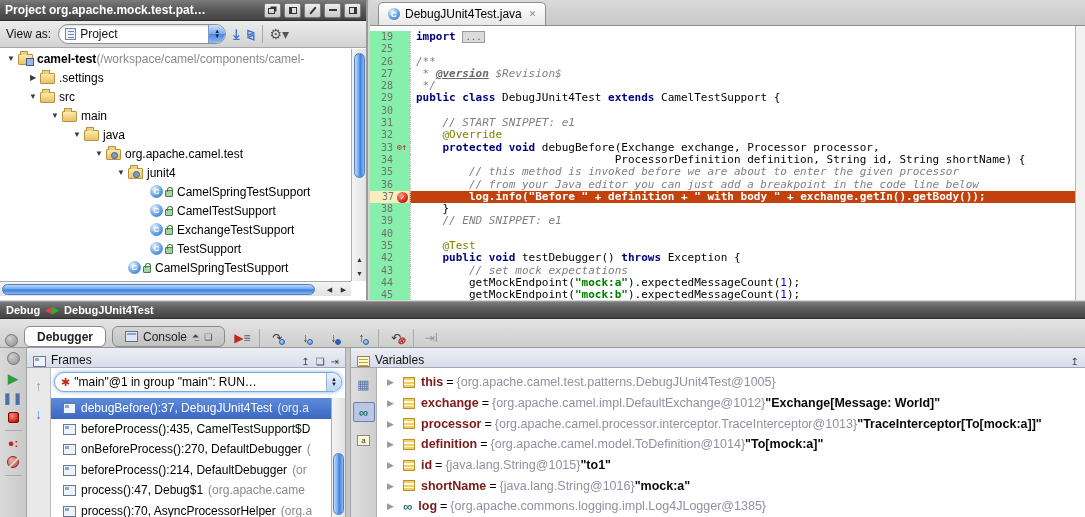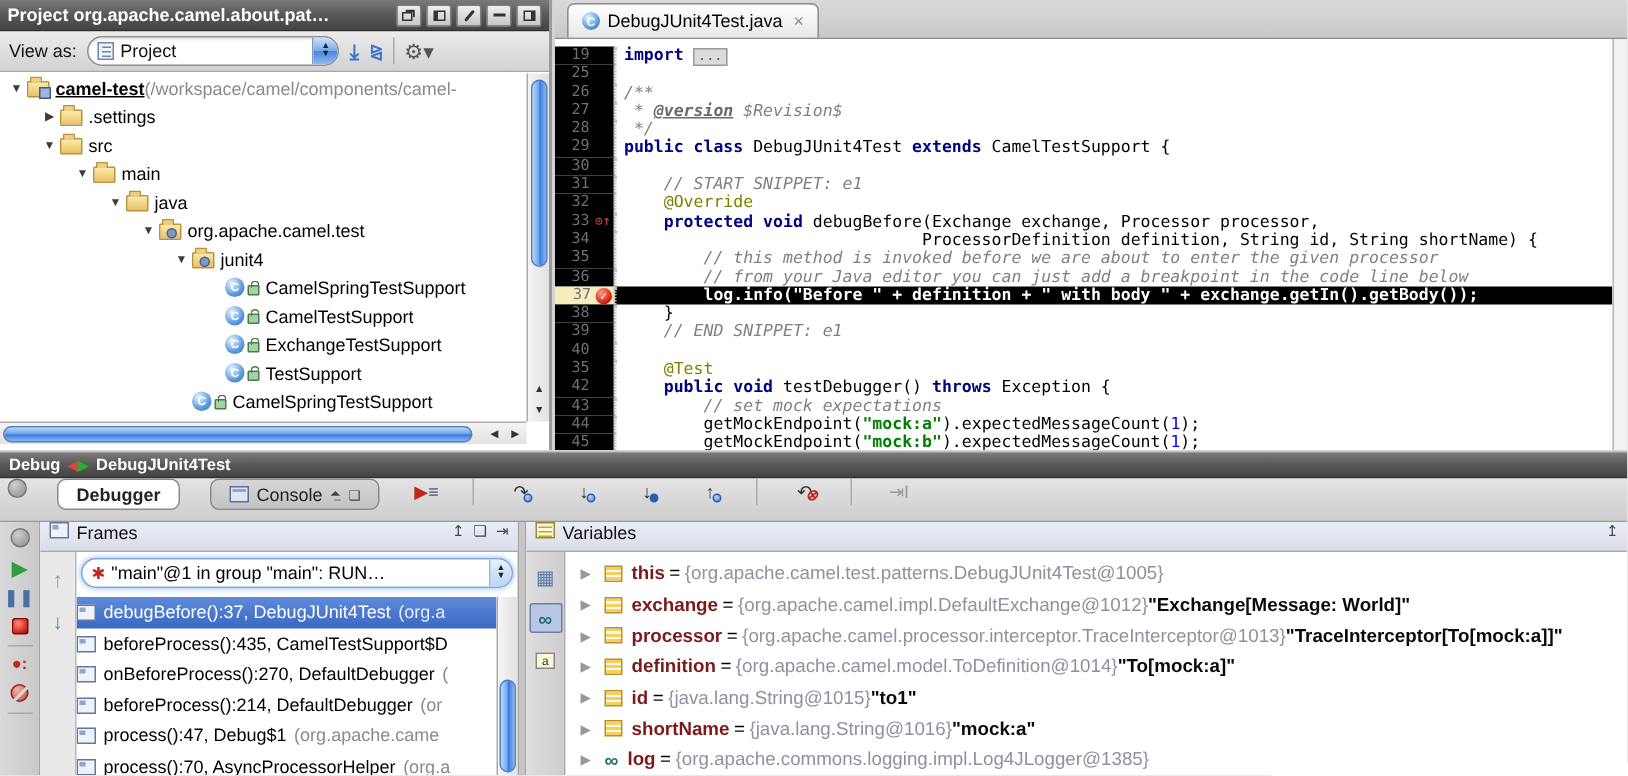--- a/index.html
+++ b/index.html
@@ -37,21 +37,21 @@
   .blue-arrow { color:#3f74c9; font-size:14px; font-weight:bold; }
   .collapse-ico { color:#3f74c9; font-size:11px; font-weight:bold; letter-spacing:-1px;}
   .gear { color:#555; font-size:14px; }
   .tool-sep { width:1px; height:18px; background:#aaa; }
 
   #project-tree { position:absolute; top:49px; left:0; right:15px; bottom:19px; overflow:hidden; background:#fff;
                   font-size:12px; color:#000; }
   .tree-row { height:19px; display:flex; align-items:center; white-space:nowrap; }
   .tree-exp { width:14px; font-size:8px; color:#3c3c3c; text-align:center; flex:none;}
   .tree-label { margin-left:4px; }
-  .tree-label.b { font-weight:bold;text-decoration:underline; }
+  .tree-label.b { font-weight:bold; }
   .tree-suffix { color:#8a8a8a; }
   .fi-folder, .fi-package, .fi-project { width:15px; height:11px; flex:none;
       background:linear-gradient(#ffeaa8,#e9c168); border:1px solid #b8933d; border-radius:1px; position:relative; margin-top:2px;}
   .fi-folder::before, .fi-package::before, .fi-project::before { content:""; position:absolute; top:-4px; left:1px;
       width:6px; height:3px; background:#eed084; border:1px solid #b8933d; border-bottom:none; border-radius:1px 1px 0 0; }
   .fi-package::after { content:""; position:absolute; left:4px; top:2px; width:5px; height:5px; border-radius:50%;
       background:#7a9cc4; border:1px solid #44608a; }
   .fi-project::after { content:""; position:absolute; right:-2px; bottom:-2px; width:6px; height:6px;
       background:#9db7e0; border:1px solid #3d5a8c; }
   .icon-class { width:13px; height:13px; border-radius:50%; flex:none;
@@ -78,49 +78,49 @@
   #editor-area { position:absolute; left:370px; top:0; right:0; height:300px; background:#fff; }
   .tabbar { height:26px; background:linear-gradient(#dadada,#c8c8c8); border-bottom:1px solid #8e8e8e;
             display:flex; align-items:flex-end; padding-left:8px; }
   .ed-tab { height:23px; background:linear-gradient(#ffffff,#e8e8e8); border:1px solid #8e8e8e; border-bottom:none;
             border-radius:5px 5px 0 0; display:flex; align-items:center; gap:5px; padding:0 9px; font-size:12px; color:#000; }
   .tab-close { color:#888; font-size:9px; margin-left:2px; }
   .ed-body { position:absolute; top:26px; left:0; right:0; bottom:0; overflow:hidden; display:flex; }
   #code-lines { flex:1; padding-top:5px; overflow:hidden; }
   .err-stripe { width:10px; background:#f2f2f2; border-left:1px solid #b5b5b5; }
   .code-row { display:flex; height:12.3px; line-height:12.3px; font-family:"DejaVu Sans Mono", monospace; font-size:11px; white-space:pre; }
-  .gutter-cell { width:40px; flex:none; display:flex; align-items:center; background:#000000; border-right:1px solid #c8c8c8; }
+  .gutter-cell { width:40px; flex:none; display:flex; align-items:center; background:#86efac; border-right:1px solid #c8c8c8; }
   .gutter-cell.g-hl { background:#f8edbe; }
   .gutter-num { flex:1; text-align:right; color:#707070; font-size:10px; padding-right:2px; }
   .gutter-slot { width:14px; height:12px; flex:none; position:relative; font-size:8px; }
   .gutter-slot.bp { background:radial-gradient(circle at 35% 30%, #ff9a8a, #d3200f 65%, #8e0e05); border-radius:50%;
       width:11px; height:11px; margin:0 1px; color:#fff; text-align:center; line-height:11px; font-weight:bold; }
   .gutter-slot.ovr { color:#b5443a; font-weight:bold; font-size:9px; line-height:11px; text-align:center; }
   .gutter-slot.ovr::before { content:"⊙"; font-size:8px; }
   .code-text { border-left:1px dotted #bdbdbd; padding-left:5px; flex:1; }
   .sg-kw  { color:#000080; font-weight:bold; }
   .sg-txt { color:#000; }
   .sg-cm  { color:#808080; font-style:italic; }
   .sg-str { color:#008000; font-weight:bold; }
   .sg-num { color:#0000ff; }
   .sg-ann { color:#808000; }
   .sg-jdoc{ color:#808080; font-style:italic; }
   .sg-jtag{ color:#6a6a6a; font-style:italic; font-weight:bold; text-decoration:underline; }
   .sg-fold{ background:#dbdbdb; border:1px solid #9a9a9a; color:#555; padding:0 2px; font-size:9px; }
-  .code-row.hl { background:#000000; }
+  .code-row.hl { background:#c2410c; }
   .code-row.hl .code-text span { color:#fff !important; font-weight:bold; }
 
   
   #debug-panel { position:absolute; left:0; top:301px; right:0; bottom:0; background:#ffffff; border-top:1px solid #9a9a9a; }
   .dbg-title { height:17px; background:linear-gradient(#7b7b7b,#5a5a5a 45%,#434343); color:#fff; font-size:11px;
                font-weight:bold; display:flex; align-items:center; gap:5px; padding:0 6px; border-bottom:1px solid #2e2e2e; }
   .runcfg { display:flex; }
   .runcfg i { font-style:normal; font-size:9px; line-height:9px; }
   .dbg-tabrow { height:29px; background:linear-gradient(#e4e4e4,#cdcdcd); border-bottom:1px solid #9a9a9a;
-                display:flex; align-items:flex-start; padding-left:5px; gap:20px; }
+                display:flex; align-items:flex-end; padding-left:5px; gap:6px; }
   .bug-ball { width:13px; height:13px; border-radius:50%; background:radial-gradient(circle at 35% 30%, #cfcfcf, #8d8d8d);
               border:1px solid #777; }
   .dbg-tab { height:21px; border:1px solid #8a8a8a; border-radius:6px; padding:0 12px; font-size:12px; display:flex;
              align-items:center; gap:5px; background:linear-gradient(#d6d6d6,#c2c2c2); color:#222; }
   .dbg-tab.sel { background:#fff; font-weight:bold; }
   .console-ico { width:13px; height:11px; background:#dde6f2; border:1px solid #5a6f92; position:relative; }
   .console-ico::before { content:""; position:absolute; top:1px; left:1px; right:1px; height:2px; background:#8fa6c8; }
   .mini-glyph { font-size:9px; color:#444; }
   .dbg-ico { width:22px; height:18px; display:flex; align-items:center; justify-content:center; position:relative;
              font-size:12px; color:#333; }
@@ -137,21 +137,21 @@
   .ico-pause { color:#4a6fa5; font-size:11px; font-weight:bold; letter-spacing:1px; }
   .ico-stop { width:11px; height:11px; background:radial-gradient(circle at 35% 30%, #ff8a7a, #cc2a1e 70%, #8e0e05);
               border:1px solid #7a0c04; border-radius:2px; }
   .ico-bps { color:#c0281c; font-size:11px; font-weight:bold; line-height:11px; }
   .ico-mute { width:12px; height:12px; border-radius:50%; background:radial-gradient(circle at 35% 30%, #f0b0a8, #c4473c);
               border:1px solid #8e2218; position:relative; }
   .ico-mute::before { content:""; position:absolute; left:-1px; top:5px; width:13px; height:2px; background:#d8d8d8;
               transform:rotate(-45deg); }
 
   .panel-header { height:20px; background:linear-gradient(#eceef5,#d9dde9); border-bottom:1px solid #a2a8b8;
-                  display:flex; align-items:flex-start; gap:5px; padding:0 6px; font-size:12px; color:#111; }
+                  display:flex; align-items:flex-end; gap:5px; padding:0 6px; font-size:12px; color:#111; }
   .ph-icons { margin-left:auto; display:flex; gap:6px; align-items:center; }
   .ph-g { font-size:10px; color:#445; }
   .ico-frames { width:13px; height:11px; border:1px solid #667799; background:#eef2fa; position:relative; flex:none;}
   .ico-frames::before { content:""; position:absolute; left:1px; top:1px; width:4px; height:3px; background:#8fa6c8; }
   .ico-vars { width:13px; height:11px; border:1px solid #99883a; background:#fdf6d8; position:relative; flex:none;}
   .ico-vars::before { content:""; position:absolute; left:1px; top:2px; right:1px; height:1px; background:#c0a830;
                       box-shadow:0 3px 0 #c0a830, 0 6px 0 #c0a830; }
 
   #frames-panel { width:319px; background:#fff; border-right:1px solid #a5a5a5; display:flex; flex-direction:column; }
   .frames-body { flex:1; display:flex; overflow:hidden; }
@@ -161,21 +161,21 @@
   .nav-down { color:#4e86d8; font-size:14px; font-weight:bold; }
   .frames-main { flex:1; position:relative; overflow:hidden; }
   .thread-select { margin:4px 3px 3px 3px; height:20px; border:1px solid #7fa8d8; border-radius:11px; background:#fff;
                    box-shadow:0 0 4px #86b2ea; display:flex; align-items:center; gap:4px; padding-left:6px; font-size:12px;
                    position:relative; overflow:hidden; }
   .thread-ico { color:#c0281c; font-size:11px; }
   .thread-cap { position:absolute; right:0; top:0; width:15px; height:100%;
                 background:linear-gradient(#e8f1fc,#b9d4f4); border-left:1px solid #9ab4d8; display:flex;
                 flex-direction:column; align-items:center; justify-content:center; font-size:6px; line-height:5px; color:#223; }
   #frames-list { position:absolute; top:30px; left:0; right:14px; bottom:0; overflow:hidden; }
-  .frame-row { height:20.5px; display:flex; align-items:center; gap:5px; padding-left:0; font-size:12px;
+  .frame-row { height:20.5px; display:flex; align-items:center; gap:5px; padding-left:12px; font-size:12px;
                white-space:nowrap; color:#000; }
   .frame-row .ico-frames { margin-top:1px; }
   .frame-row.sel { background:linear-gradient(#5e8bd8,#3a67c4); color:#fff; }
   .frame-pkg { color:#8a8a8a; }
   .frame-row.sel .frame-pkg { color:rgba(255,255,255,.85); }
   .frames-vtrack { position:absolute; top:30px; right:0; bottom:0; width:14px;
                    background:linear-gradient(90deg,#f4f4f4,#e2e2e2); border-left:1px solid #ababab; }
 
   .vsplit { width:5px; background:#c6c6c6; border-right:1px solid #a5a5a5; }
 
@@ -201,21 +201,21 @@
   .var-value { color:#0a0a0a; font-weight:bold; }
 </style>
 </head>
 <body>
 
 <div id="root">
 
   <div id="project-panel">
     <div class="titlebar">
       <span>Project</span>&nbsp;
-      <span>org.apache.camel.about.pat…</span>
+      <span>org.apache.mock.test.pat…</span>
       <span style="margin-left:auto; display:flex;">
         <span class="tb-btn">
             <i class="tb-glyph g-float"></i>
           </span>
         <span class="tb-btn">
             <i class="tb-glyph g-dock"></i>
           </span>
         <span class="tb-btn">
             <i class="tb-glyph g-pin"></i>
           </span>

